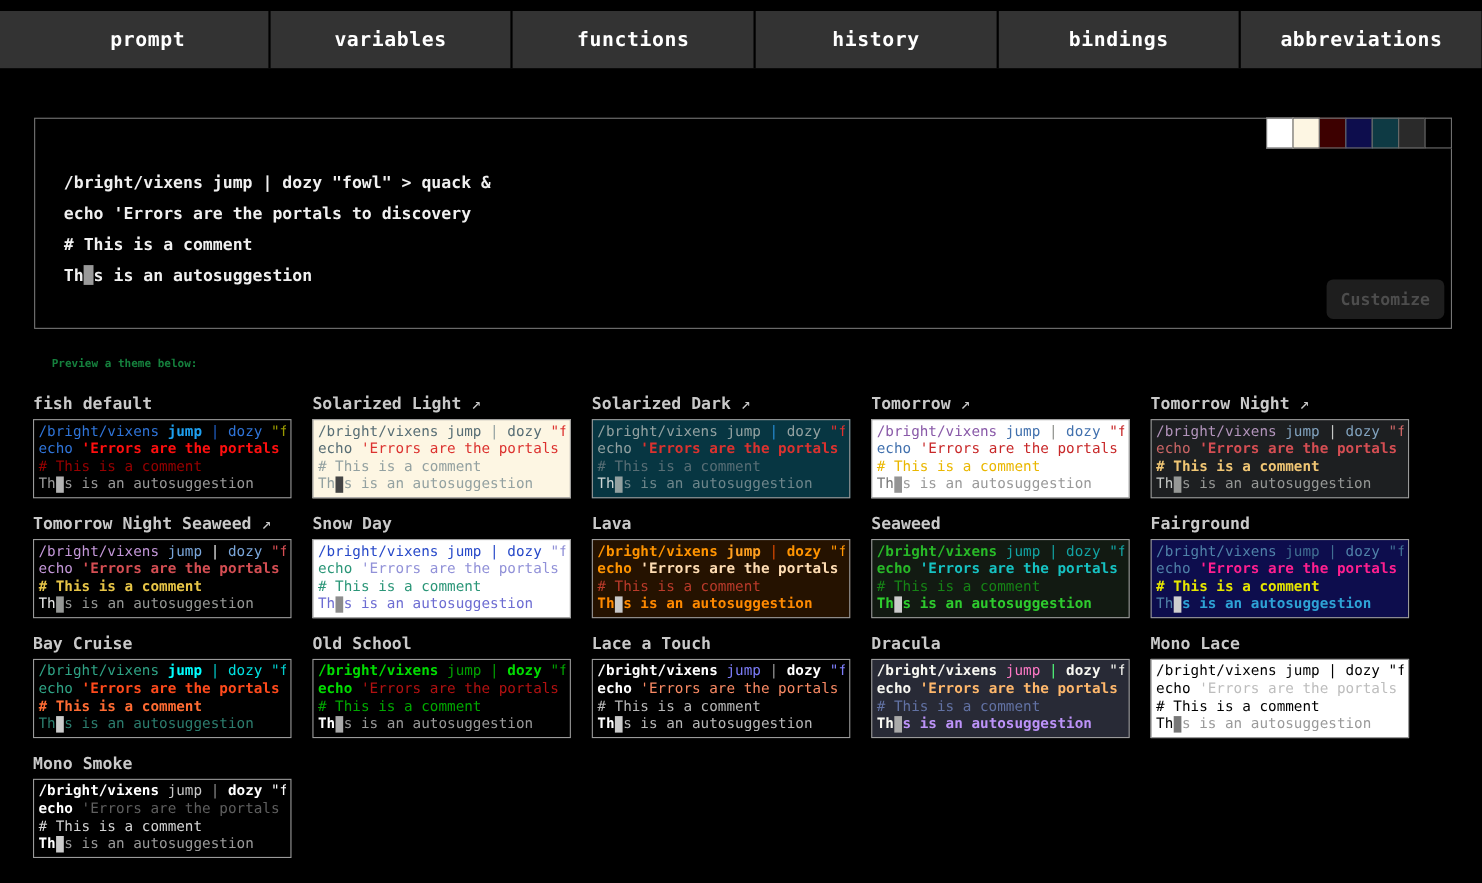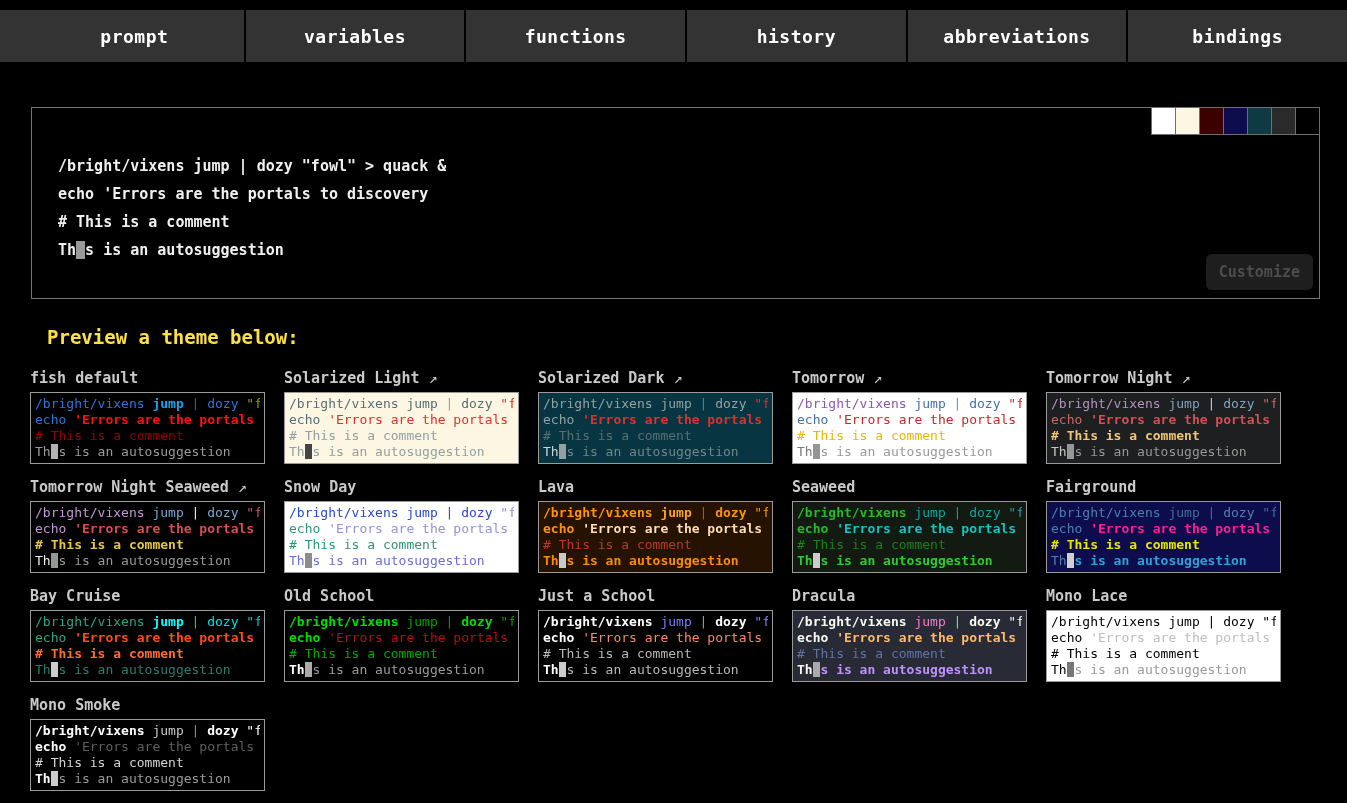--- a/index.html
+++ b/index.html
@@ -37,21 +37,21 @@
     position:absolute; left:26px; top:44px;
     font-size:15px; font-weight:bold; line-height:28px; white-space:pre;
   }
   .customize {
     position:absolute; right:6px; bottom:8px;
     background:#1e1e1e; color:#4d4d4d;
     font-family:"DejaVu Sans Mono", monospace; font-size:15px; font-weight:bold;
     padding:9px 13px; border:none; border-radius:6px; cursor:default;
   }
   
-  .heading { margin:27px 0 21px 47px; color:#fde047; font-size:19px; font-weight:bold; }
+  .heading { margin:27px 0 21px 47px; color:#15803d; font-size:10px; font-weight:bold; }
   .grid { margin-left:30px; display:grid; grid-template-columns:repeat(5,254px); }
   .cell { margin-bottom:14px; }
   .theme-title {
     color:#c9c9c9; font-size:15px; font-weight:bold; height:17px;
     margin-bottom:6px; white-space:pre; cursor:default;
   }
   .theme-title .arrow { font-weight:normal; }
   .box {
     width:235px; height:72px; border:1px solid #9a9a9a;
     padding:3px 4px; overflow:hidden; cursor:pointer;
@@ -62,22 +62,22 @@
 </style>
 </head>
 <body>
 
 <div class="tabbar">
   <div class="tabs" id="tabs">
       <div class="tab">prompt</div>
       <div class="tab">variables</div>
       <div class="tab">functions</div>
       <div class="tab">history</div>
+      <div class="tab">bindings</div>
       <div class="tab">abbreviations</div>
-      <div class="tab">bindings</div>
     </div>
 </div>
 
 <div class="preview-box">
   <div class="swatches" id="swatches">
       <div class="swatch" style="background: rgb(255, 255, 255);"></div>
       <div class="swatch" style="background: rgb(253, 246, 227);"></div>
       <div class="swatch" style="background: rgb(61, 0, 0);"></div>
       <div class="swatch" style="background: rgb(13, 13, 77);"></div>
       <div class="swatch" style="background: rgb(14, 58, 68);"></div>
@@ -205,21 +205,21 @@
     <div class="theme-title"><span class="tname">Old School</span></div>
     <div class="box" style="background: rgb(0, 0, 0);">
         <div class="ln"><span class="b" style="color: rgb(0, 221, 0);">/bright/vixens </span><span style="color: rgb(0, 160, 0);">jump</span><span style="color: rgb(0, 160, 0);"> | </span><span class="b" style="color: rgb(0, 221, 0);">dozy</span><span style="color: rgb(0, 160, 0);"> "fowl" &gt; quack &amp;</span></div>
         <div class="ln"><span class="b" style="color: rgb(0, 221, 0);">echo </span><span style="color: rgb(179, 17, 17);">'Errors are the portals to discovery</span></div>
         <div class="ln"><span style="color: rgb(0, 168, 0);"># This is a comment</span></div>
         <div class="ln"><span class="b" style="color: rgb(255, 255, 255);">Th</span><span class="b cursor" style="color: rgb(255, 255, 255); background: rgb(170, 170, 170);">i</span><span style="color: rgb(154, 154, 154);">s is an autosuggestion</span></div>
       </div>
   </div>
 
   <div class="cell">
-    <div class="theme-title"><span class="tname">Just a School</span></div>
+    <div class="theme-title"><span class="tname">Lace a Touch</span></div>
     <div class="box" style="background: rgb(0, 0, 0);">
         <div class="ln"><span class="b" style="color: rgb(255, 255, 255);">/bright/vixens </span><span style="color: rgb(125, 125, 250);">jump</span><span style="color: rgb(154, 154, 154);"> | </span><span class="b" style="color: rgb(255, 255, 255);">dozy</span><span style="color: rgb(125, 125, 250);"> "fowl" &gt; quack &amp;</span></div>
         <div class="ln"><span class="b" style="color: rgb(255, 255, 255);">echo </span><span style="color: rgb(250, 138, 100);">'Errors are the portals to discovery</span></div>
         <div class="ln"><span style="color: rgb(184, 184, 184);"># This is a comment</span></div>
         <div class="ln"><span class="b" style="color: rgb(255, 255, 255);">Th</span><span class="b cursor" style="color: rgb(255, 255, 255); background: rgb(204, 204, 204);">i</span><span style="color: rgb(184, 184, 184);">s is an autosuggestion</span></div>
       </div>
   </div>
 
   <div class="cell">
     <div class="theme-title"><span class="tname">Dracula</span></div>

